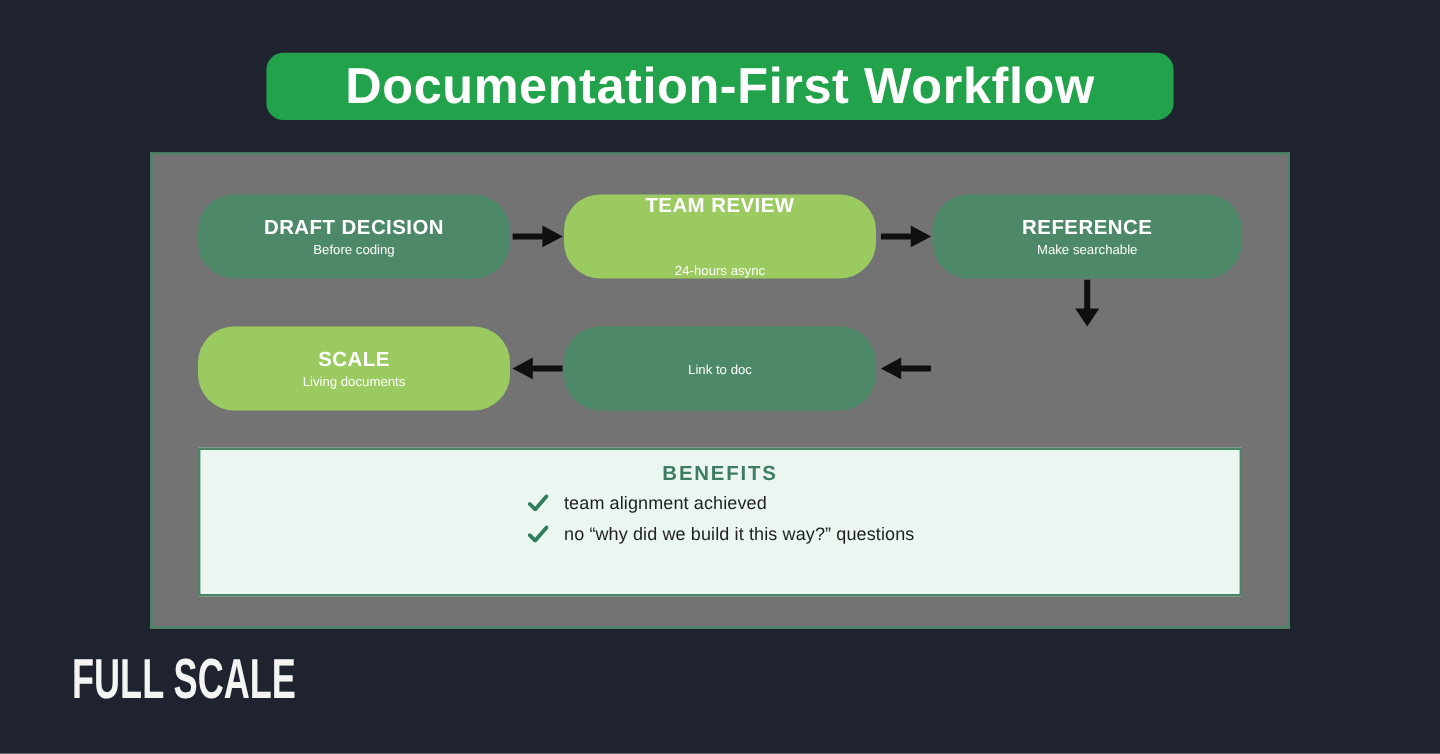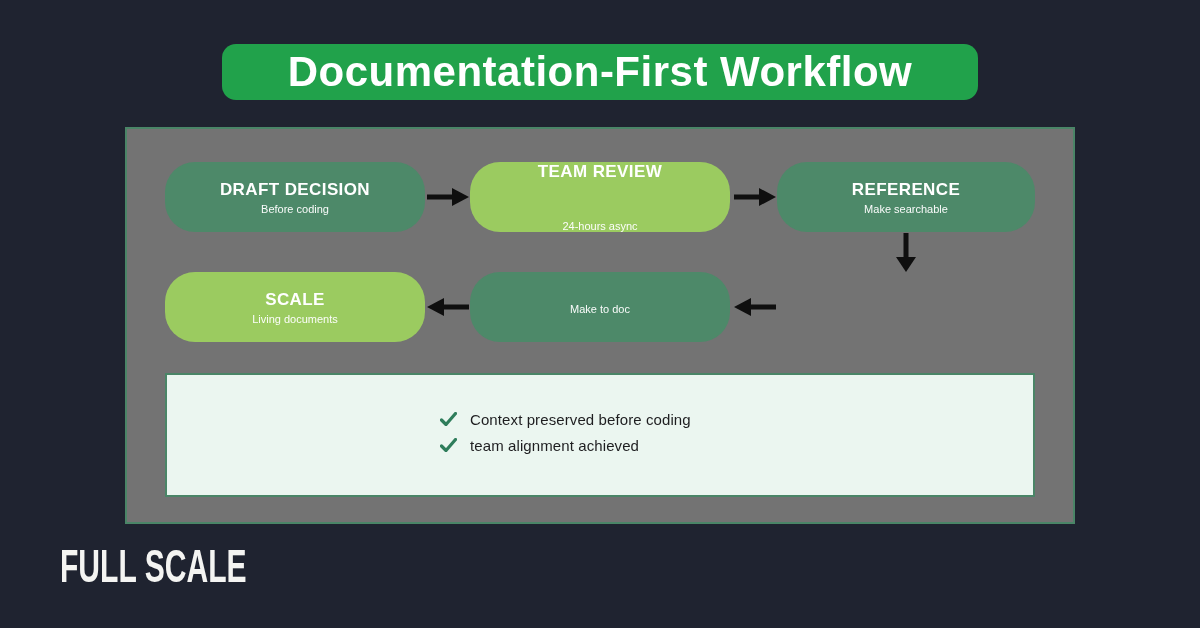--- a/index.html
+++ b/index.html
@@ -132,48 +132,49 @@
     </div>
 
     <span class="arrow arr-r2a">
       <svg width="42" height="20" viewBox="0 0 42 20">
         <line x1="42" y1="10" x2="15" y2="10" stroke="#0f0f0f" stroke-width="5"></line>
         <polygon points="17,1 17,19 0,10" fill="#0f0f0f"></polygon>
       </svg>
     </span>
 
     <div class="wf-box dark pos-r2c2">
-      <div class="wf-sub">Make to doc</div>
+      <div class="wf-sub">Link to doc</div>
     </div>
 
     <span class="arrow arr-r2b">
       <svg width="42" height="20" viewBox="0 0 42 20">
         <line x1="42" y1="10" x2="15" y2="10" stroke="#0f0f0f" stroke-width="5"></line>
         <polygon points="17,1 17,19 0,10" fill="#0f0f0f"></polygon>
       </svg>
     </span>
 
 
     <div class="benefits">
+      <div class="benefits-title">BENEFITS</div>
       <div class="benefits-list">
         <div class="benefit-item">
           <span class="check-icon">
             <svg width="17" height="14" viewBox="0 0 17 14">
               <polyline points="1.5,8 6,12.5 15.5,1.5" fill="none" stroke="#2e7d5b" stroke-width="3.2" stroke-linecap="round" stroke-linejoin="round"></polyline>
             </svg>
           </span>
-          <span class="benefit-text">Context preserved before coding</span>
+          <span class="benefit-text">team alignment achieved</span>
         </div>
         <div class="benefit-item">
           <span class="check-icon">
             <svg width="17" height="14" viewBox="0 0 17 14">
               <polyline points="1.5,8 6,12.5 15.5,1.5" fill="none" stroke="#2e7d5b" stroke-width="3.2" stroke-linecap="round" stroke-linejoin="round"></polyline>
             </svg>
           </span>
-          <span class="benefit-text">team alignment achieved</span>
+          <span class="benefit-text">no “why did we build it this way?” questions</span>
         </div>
       </div>
     </div>
 
   </div>
 
   <div class="logo">FULL SCALE</div>
 
 </div>
 

